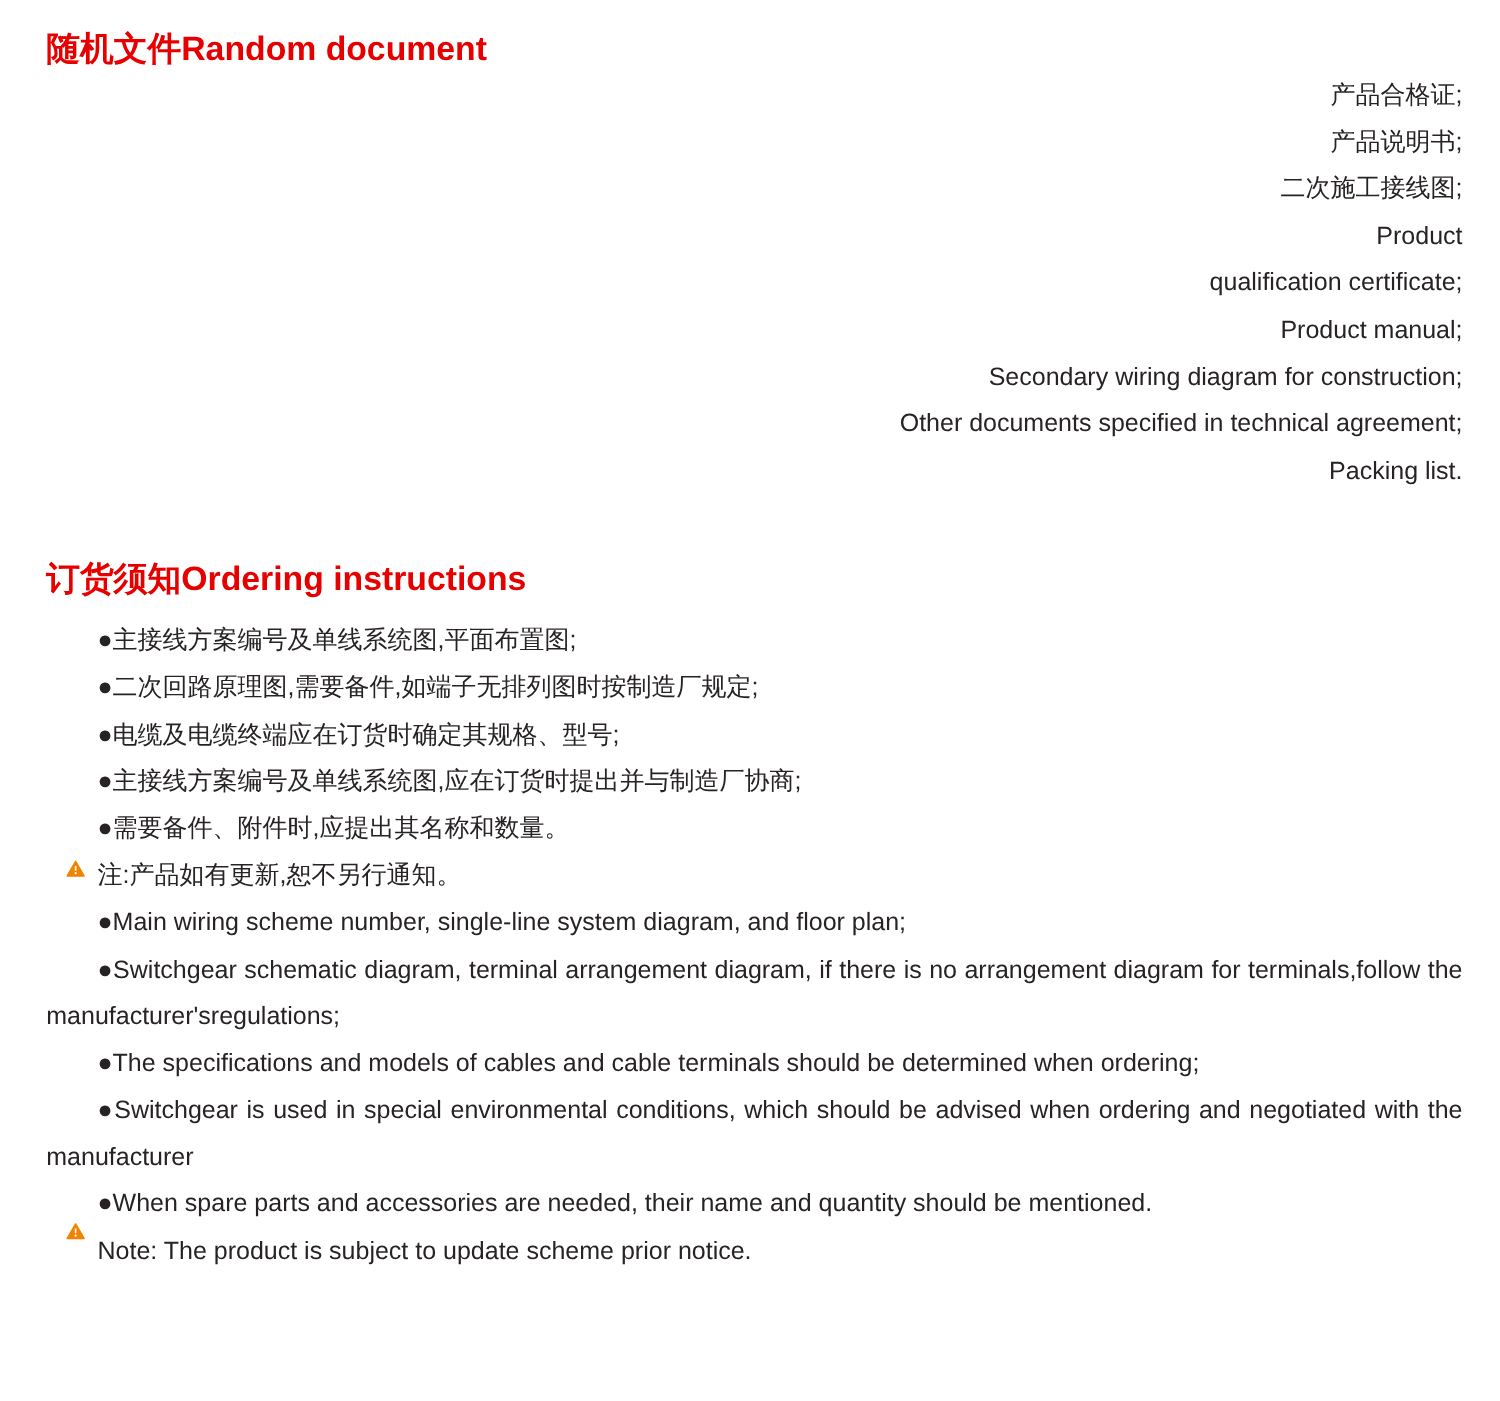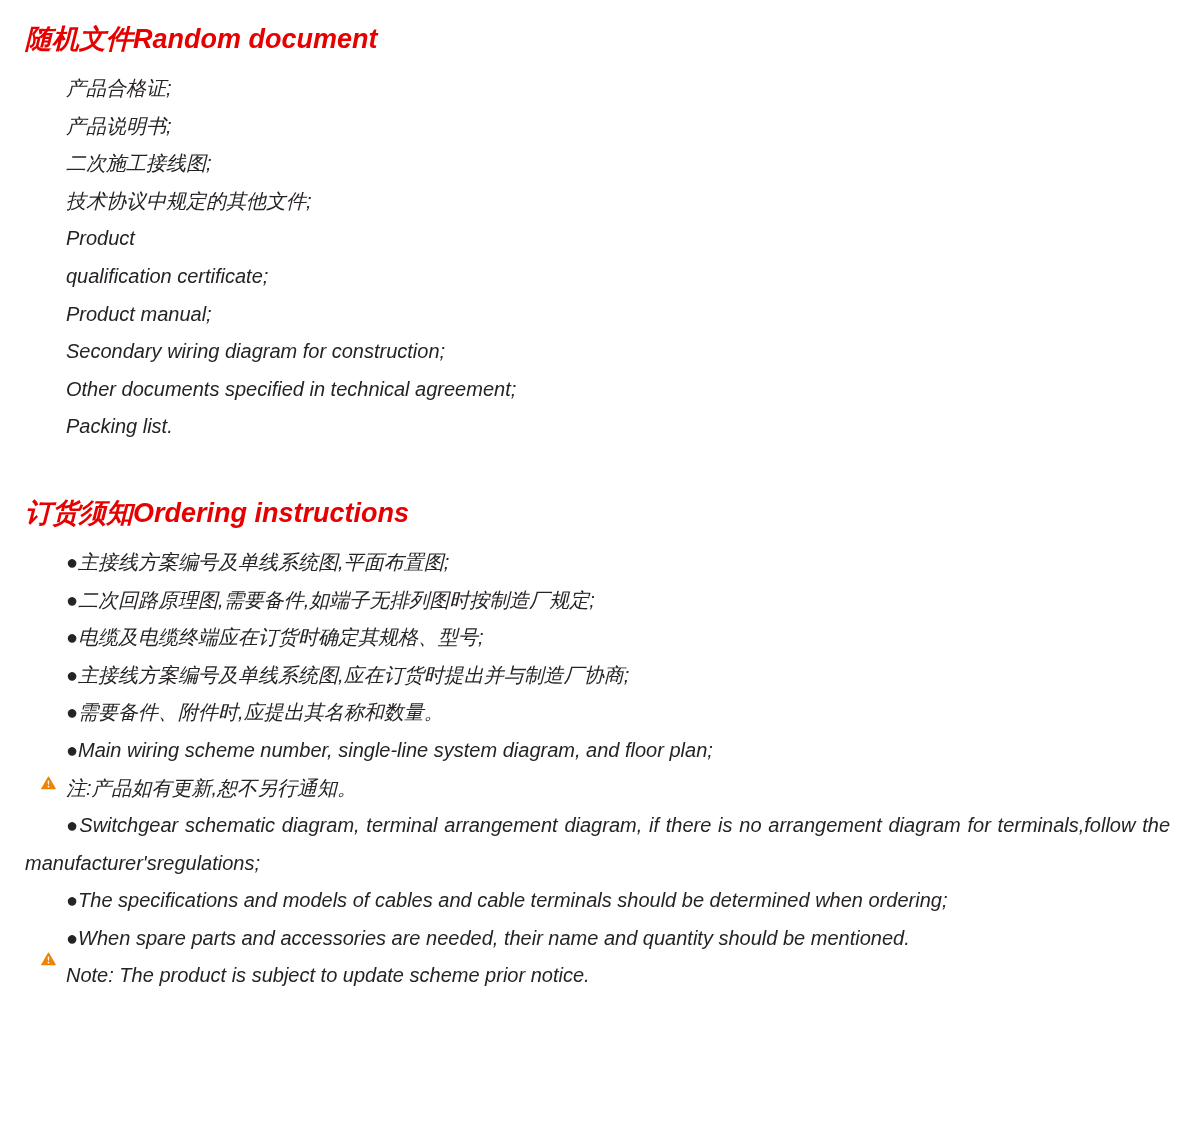--- a/index.html
+++ b/index.html
@@ -5,30 +5,30 @@
   * { box-sizing: border-box; }
   html, body { margin: 0; padding: 0; }
   body {
     width: 1200px;
     height: 1121px;
     background: #ffffff;
     font-family: "Liberation Sans", "DejaVu Sans", sans-serif;
     color: #272324;
     overflow: hidden;
   }
-  .page { padding: 24px 30px 0 25px; font-style: italic; }
+  .page { padding: 24px 30px 0 37px; }
   .sec-title {
     margin: 0;
     font-size: 27px;
     line-height: 30px;
     font-weight: 700;
     color: #e60000;
   }
   .sec-title-2 { margin-top: 52px; }
-  .plain-list { margin-top: 16px; }
+  .plain-list { margin-top: 4px; text-align: right; }
   .body-list { margin-top: 16px; }
   .line {
     margin: 0;
     font-size: 20px;
     line-height: 37.6px;
     text-indent: 41px;
     color: #272324;
   }
   .just { text-align: justify; }
   .note { position: relative; }
@@ -48,53 +48,53 @@
 
 <div class="page">
 
   <section>
     <h1 class="sec-title">随机文件Random document</h1>
 
     <div class="plain-list">
       <p class="line">产品合格证;</p>
       <p class="line">产品说明书;</p>
       <p class="line">二次施工接线图;</p>
-      <p class="line">技术协议中规定的其他文件;</p>
       <p class="line">Product</p>
       <p class="line">qualification certificate;</p>
       <p class="line">Product manual;</p>
       <p class="line">Secondary wiring diagram for construction;</p>
       <p class="line">Other documents specified in technical agreement;</p>
       <p class="line">Packing list.</p>
     </div>
   </section>
 
   <section>
     <h1 class="sec-title sec-title-2">订货须知Ordering instructions</h1>
 
     <div class="body-list">
       <p class="line">●主接线方案编号及单线系统图,平面布置图;</p>
       <p class="line">●二次回路原理图,需要备件,如端子无排列图时按制造厂规定;</p>
       <p class="line">●电缆及电缆终端应在订货时确定其规格、型号;</p>
       <p class="line">●主接线方案编号及单线系统图,应在订货时提出并与制造厂协商;</p>
       <p class="line">●需要备件、附件时,应提出其名称和数量。</p>
 
-      <p class="line just">●Main wiring scheme number, single-line system diagram, and floor plan;</p>
-
       <p class="line note">
         <span class="warn-wrap">
           <svg width="15" height="14" viewBox="0 0 20 18" aria-hidden="true">
             <path d="M10 1.2 L19 16.6 H1 Z" fill="#f08300" stroke="#f08300" stroke-width="1.6" stroke-linejoin="round"></path>
             <rect x="9.1" y="5.8" width="1.8" height="5.4" rx="0.9" fill="#ffffff"></rect>
             <circle cx="10" cy="13.7" r="1.2" fill="#ffffff"></circle>
           </svg>
         </span><span>注:产品如有更新,恕不另行通知。</span>
       </p>
+
+      <p class="line just">●Main wiring scheme number, single-line system diagram, and floor plan;</p>
       <p class="line just">●Switchgear schematic diagram, terminal arrangement diagram, if there is no arrangement diagram for terminals,follow the manufacturer'sregulations;</p>
       <p class="line just">●The specifications and models of cables and cable terminals should be determined when ordering;</p>
+      <p class="line just">●Switchgear is used in special environmental conditions, which should be advised when ordering and negotiated with the manufacturer</p>
       <p class="line just">●When spare parts and accessories are needed, their name and quantity should be mentioned.</p>
 
       <p class="line note">
         <span class="warn-wrap warn2">
           <svg width="15" height="14" viewBox="0 0 20 18" aria-hidden="true">
             <path d="M10 1.2 L19 16.6 H1 Z" fill="#f08300" stroke="#f08300" stroke-width="1.6" stroke-linejoin="round"></path>
             <rect x="9.1" y="5.8" width="1.8" height="5.4" rx="0.9" fill="#ffffff"></rect>
             <circle cx="10" cy="13.7" r="1.2" fill="#ffffff"></circle>
           </svg>
         </span><span>Note: The product is subject to update scheme prior notice.</span>

